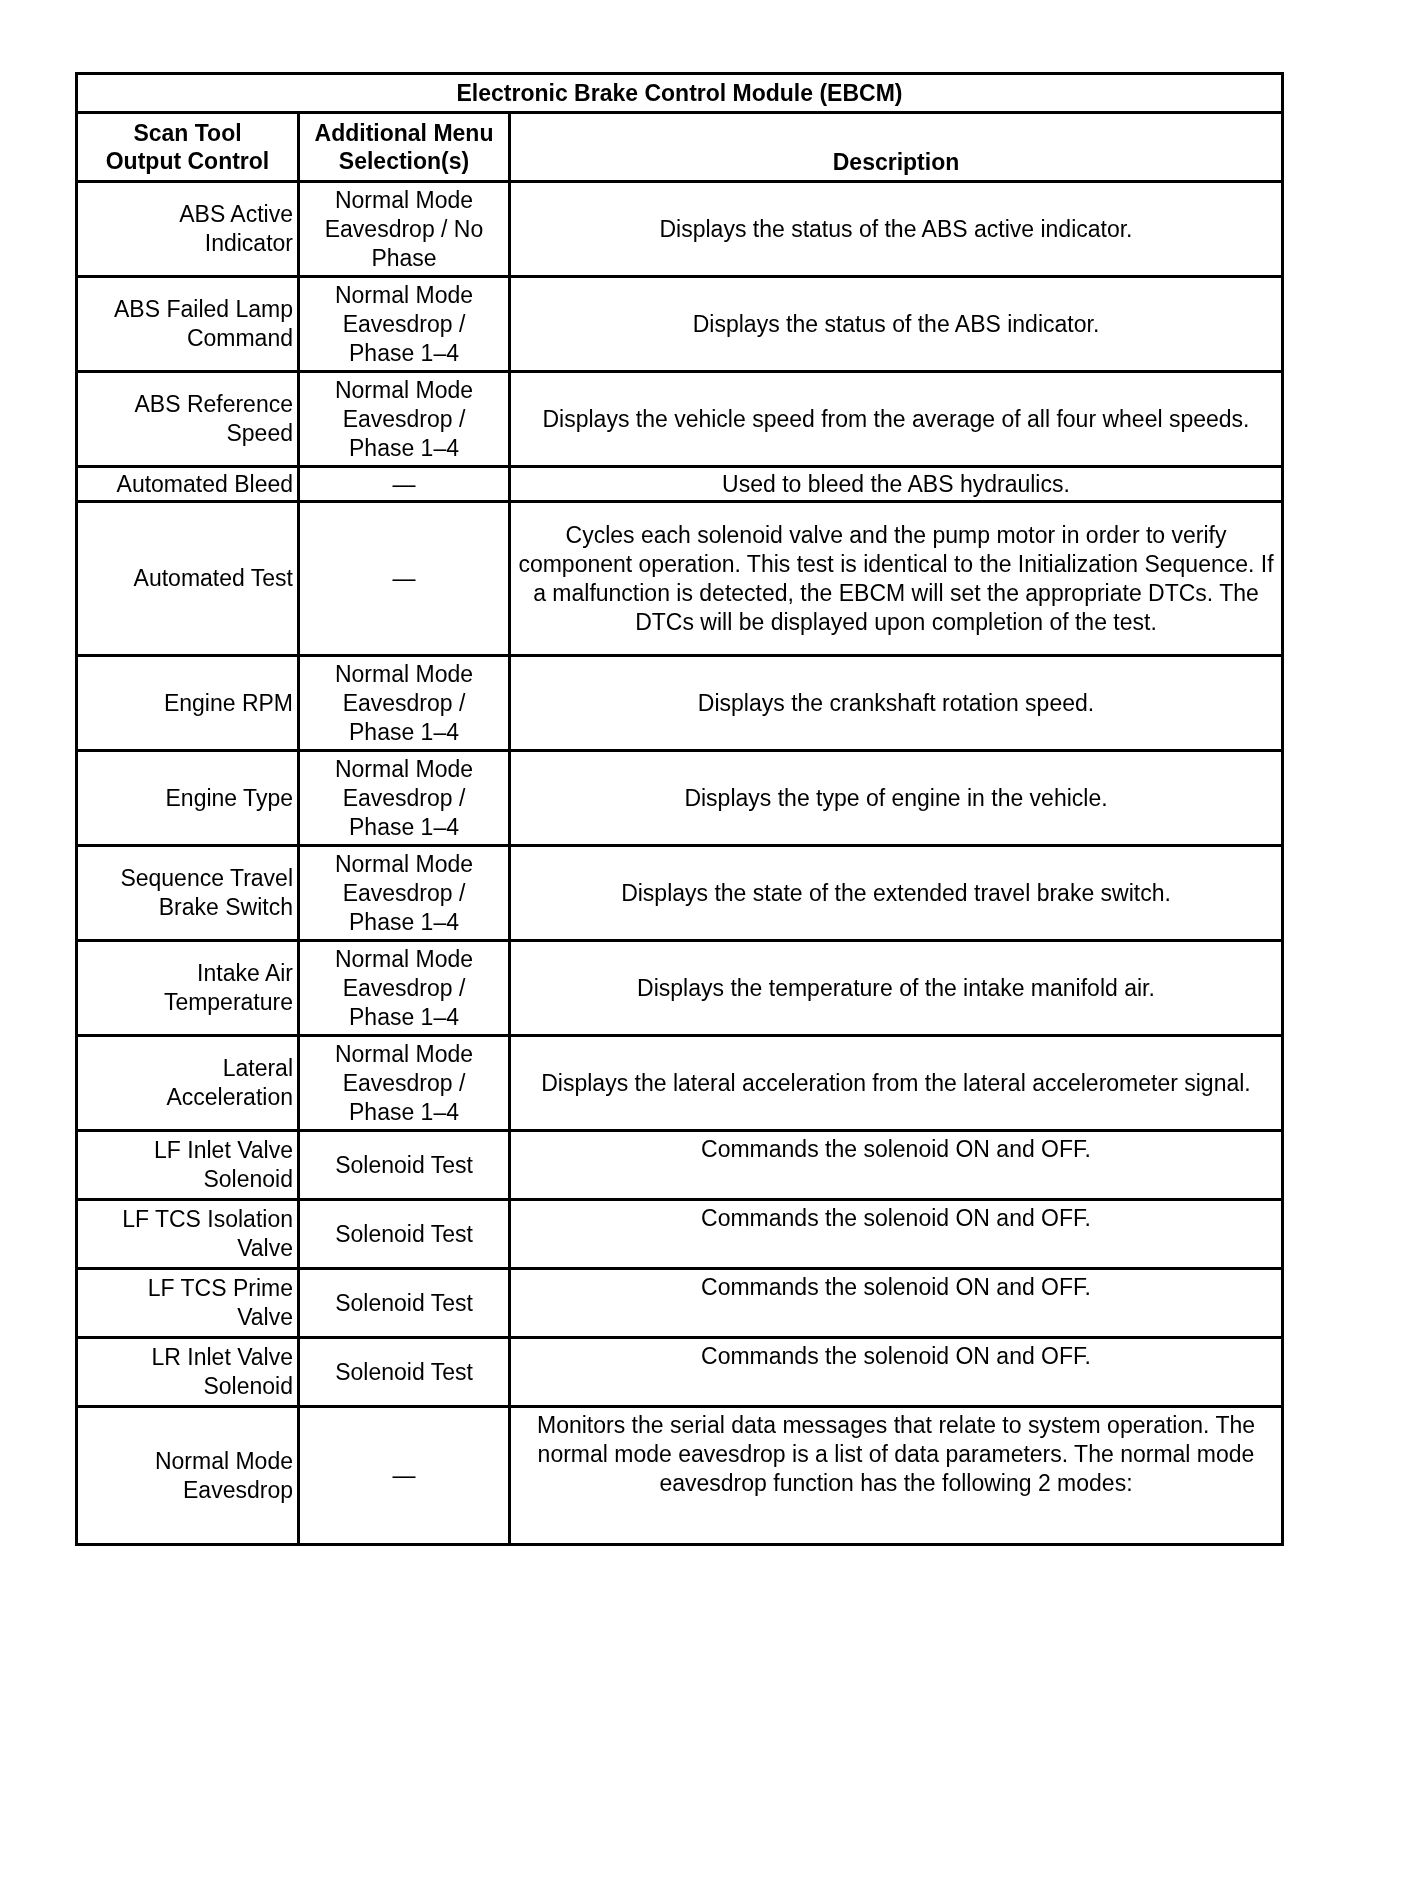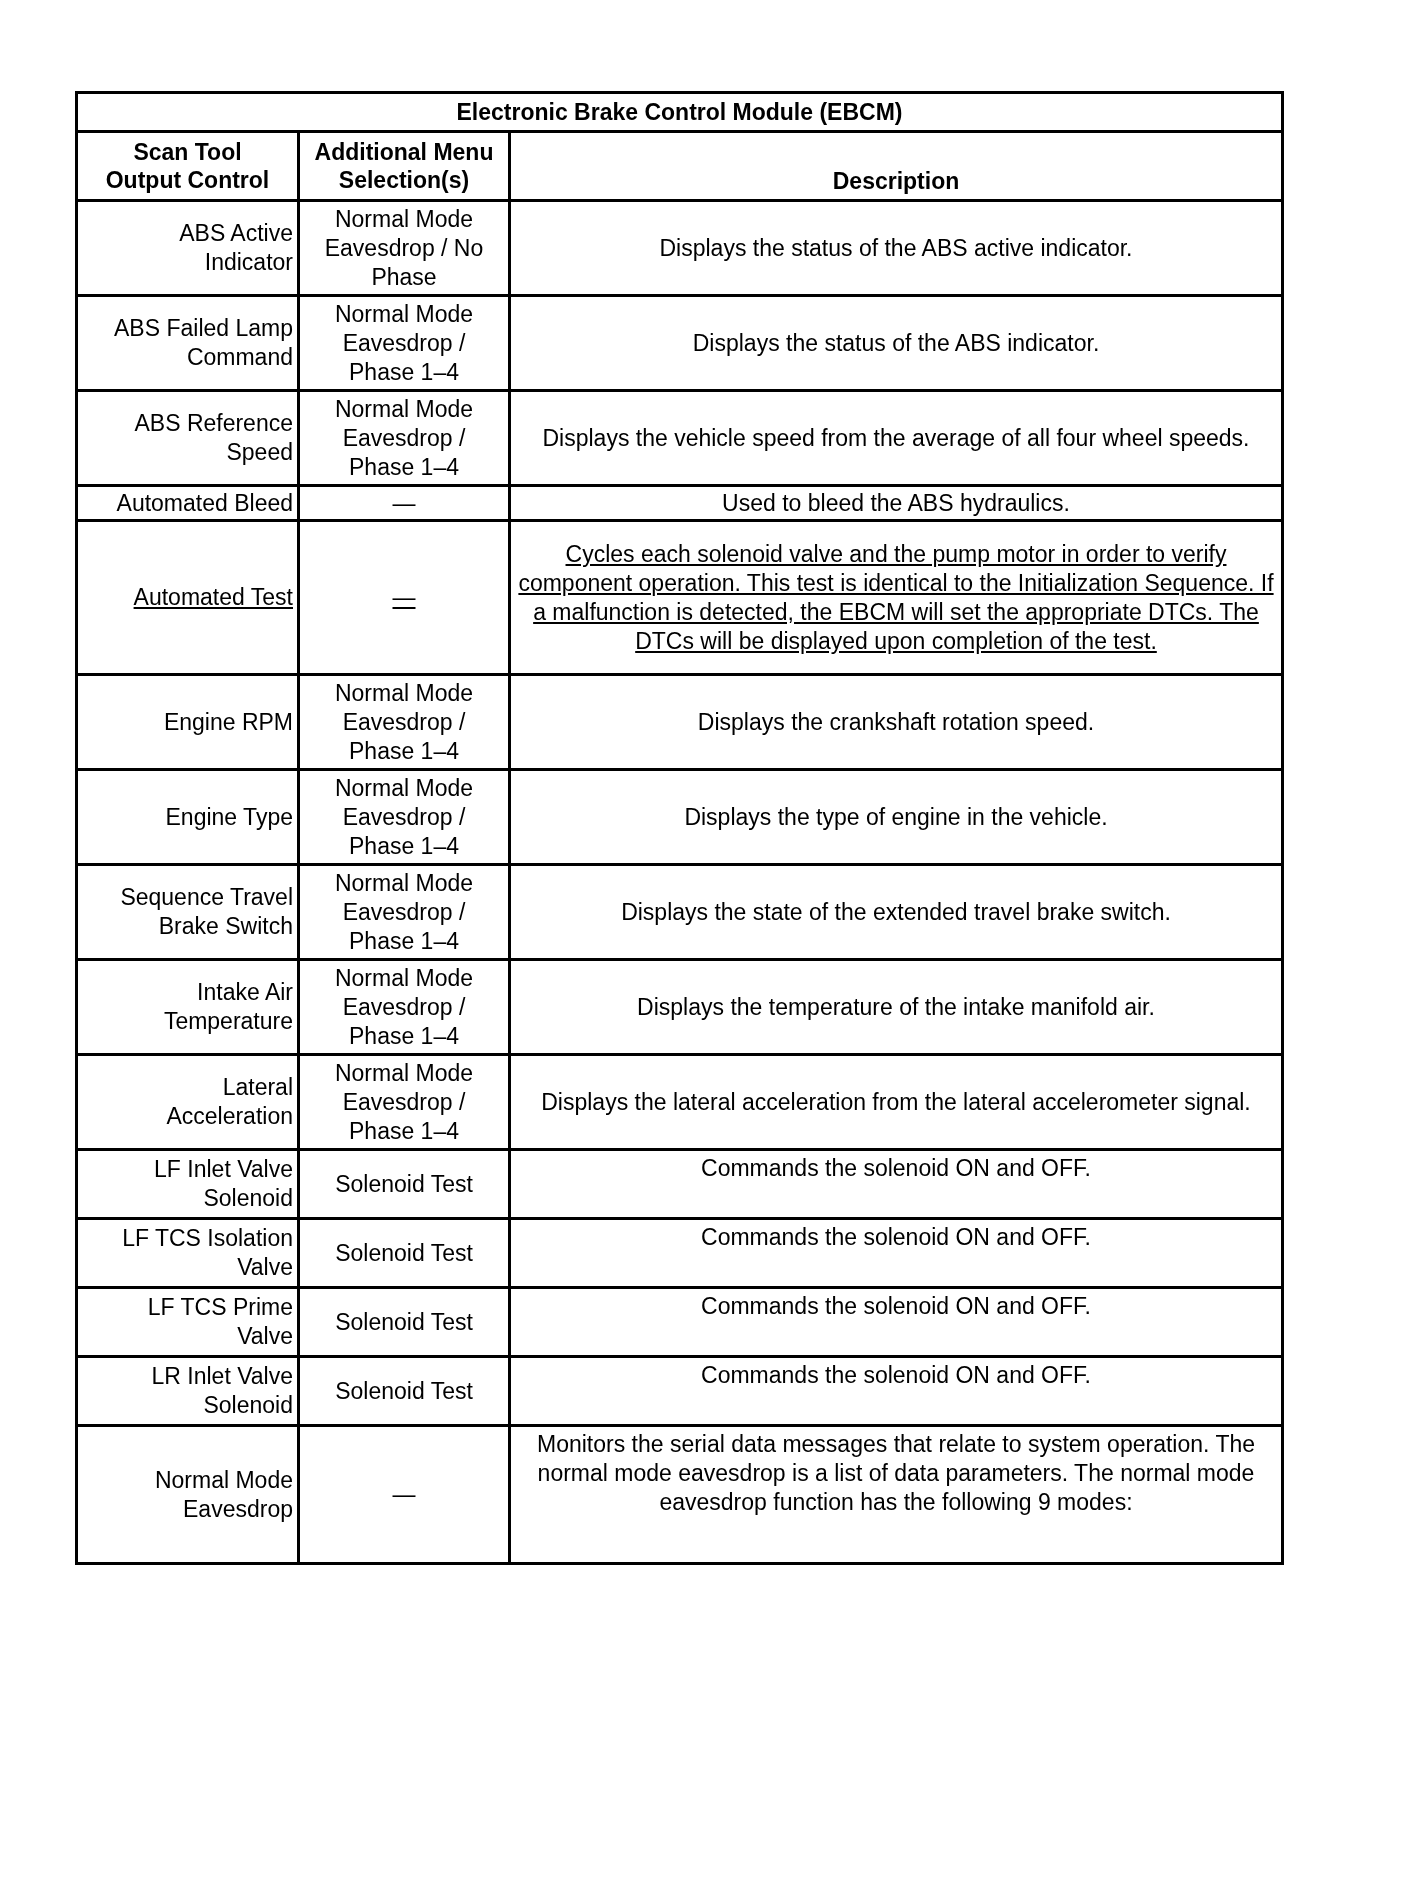--- a/index.html
+++ b/index.html
@@ -1,36 +1,36 @@
 <!DOCTYPE html>
 <html><head>
 <meta charset="utf-8">
 <style>
   html, body { margin: 0; padding: 0; background: #ffffff; }
   body { width: 1408px; height: 1878px; position: relative; overflow: hidden;
          font-family: "Liberation Sans", sans-serif; color: #000; }
   table.ebcm {
-    position: absolute; left: 75px; top: 91px; width: 1209px;
+    position: absolute; left: 75px; top: 72px; width: 1209px;
     border-collapse: collapse; table-layout: fixed;
     font-size: 23px; line-height: 29px;
   }
   table.ebcm td, table.ebcm th {
     border: 3.5px solid #000; padding: 0 4px; vertical-align: middle;
   }
   .title-cell { height: 36px; text-align: center; font-weight: bold; font-size: 23px; }
   .hdr th { font-weight: bold; height: 62px; text-align: center; line-height: 28px; }
   .hdr th.desc-h { vertical-align: bottom; padding-bottom: 4px; }
   td.c1 { text-align: right; padding-left: 3px; }
   td.c2 { text-align: center; }
   td.c3 { text-align: center; padding-left: 3px; }
   td.c3.top { vertical-align: top; padding-top: 3px; }
   .col1 { width: 222px; } .col2 { width: 211px; } .col3 { width: auto; }
   tr.r-tall td { height: 92px; }
   tr.r-short td { height: 32px; }
-  tr.r-test td { height: 151px; text-decoration: underline; }
+  tr.r-test td { height: 151px; }
   tr.r-sol td { height: 63px; }
   tr.r-last td { height: 132px; }
 </style>
 </head>
 <body>
 
 <table class="ebcm">
   <colgroup>
     <col class="col1">
       <col class="col2">
@@ -206,16 +206,16 @@
         <td class="c3 top">Commands the solenoid ON and OFF.</td>
       </tr>
       <tr class="r-last">
         <td class="c1">
           <div>Normal Mode</div>
           <div>Eavesdrop</div>
         </td>
         <td class="c2">
           <div>—</div>
         </td>
-        <td class="c3" style="vertical-align: top; padding-top: 3px;">Monitors the serial data messages that relate to system operation. The normal mode eavesdrop is a list of data parameters. The normal mode eavesdrop function has the following 9 modes:</td>
+        <td class="c3" style="vertical-align: top; padding-top: 3px;">Monitors the serial data messages that relate to system operation. The normal mode eavesdrop is a list of data parameters. The normal mode eavesdrop function has the following 2 modes:</td>
       </tr>
     </tbody>
 </table>
 
 </body></html>

